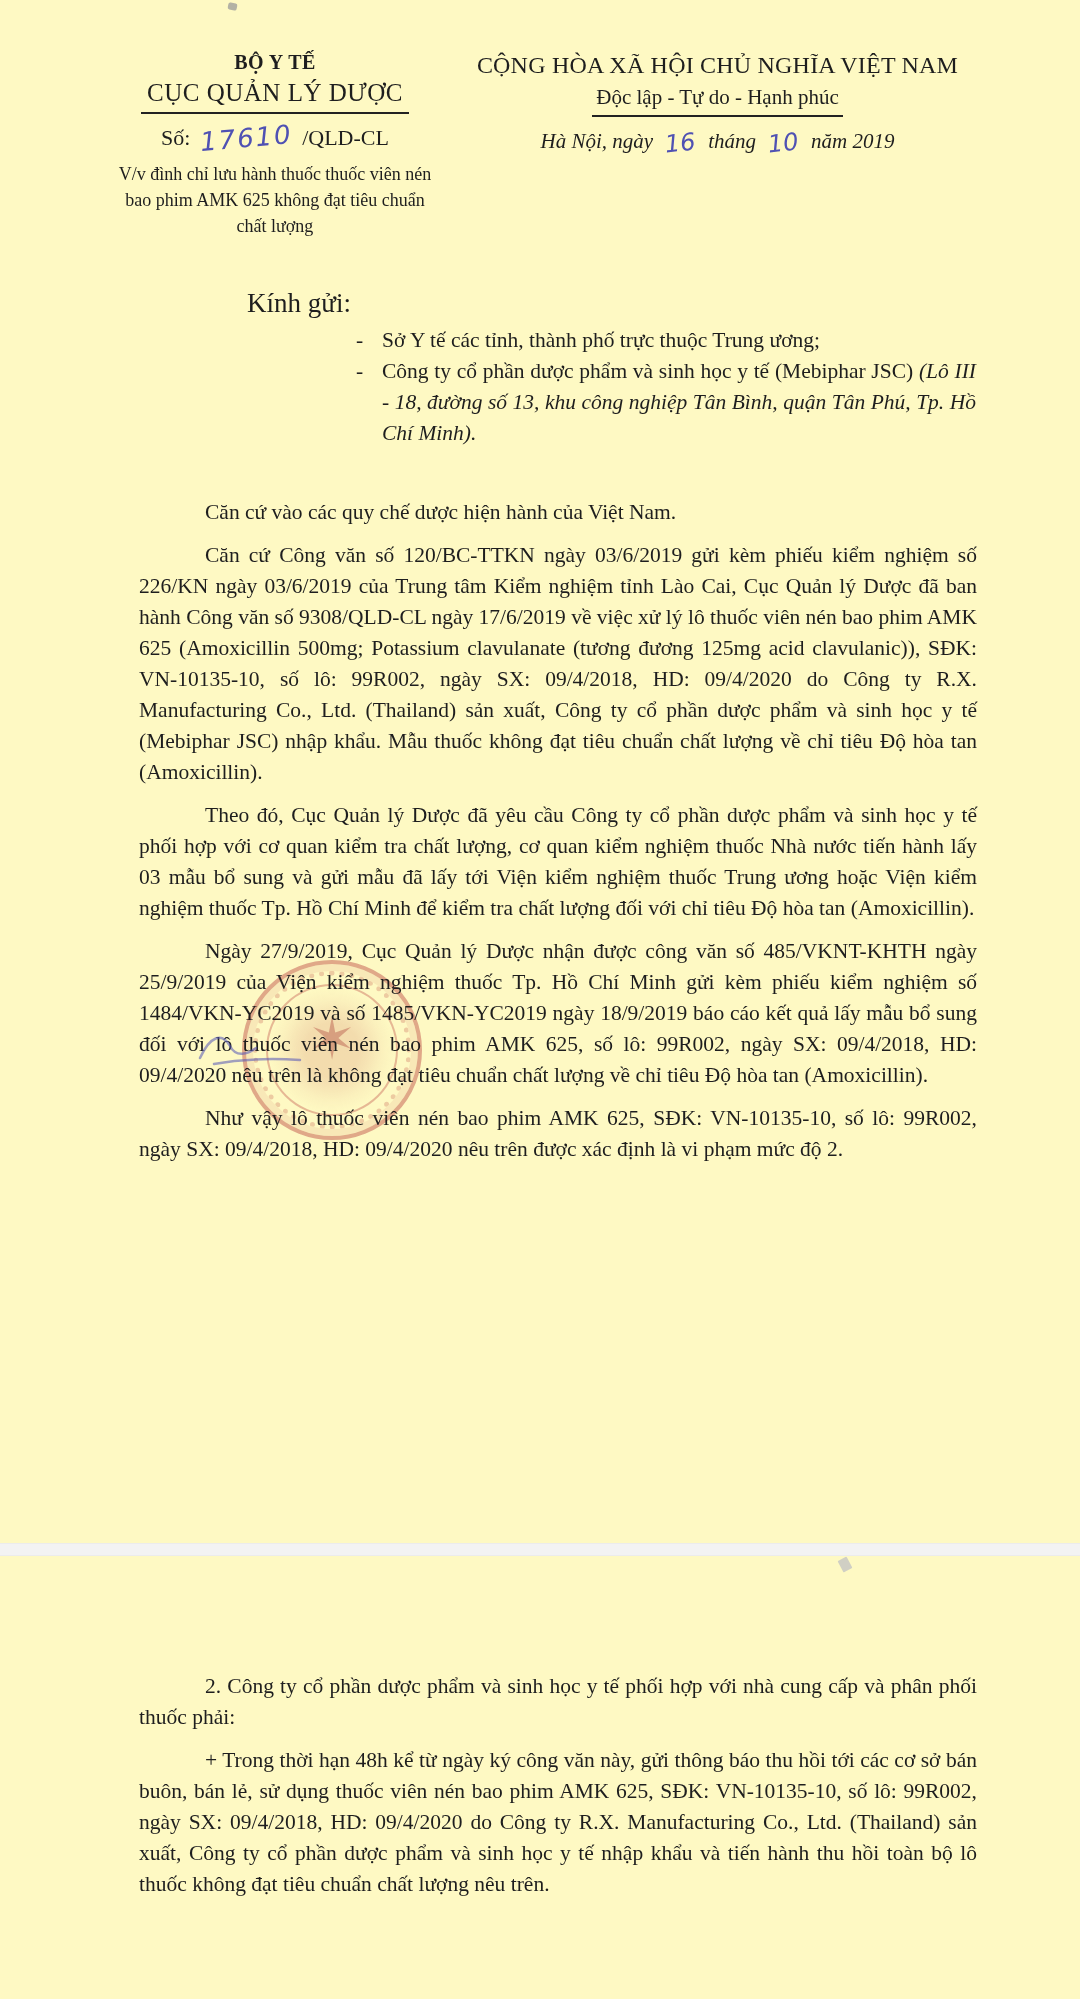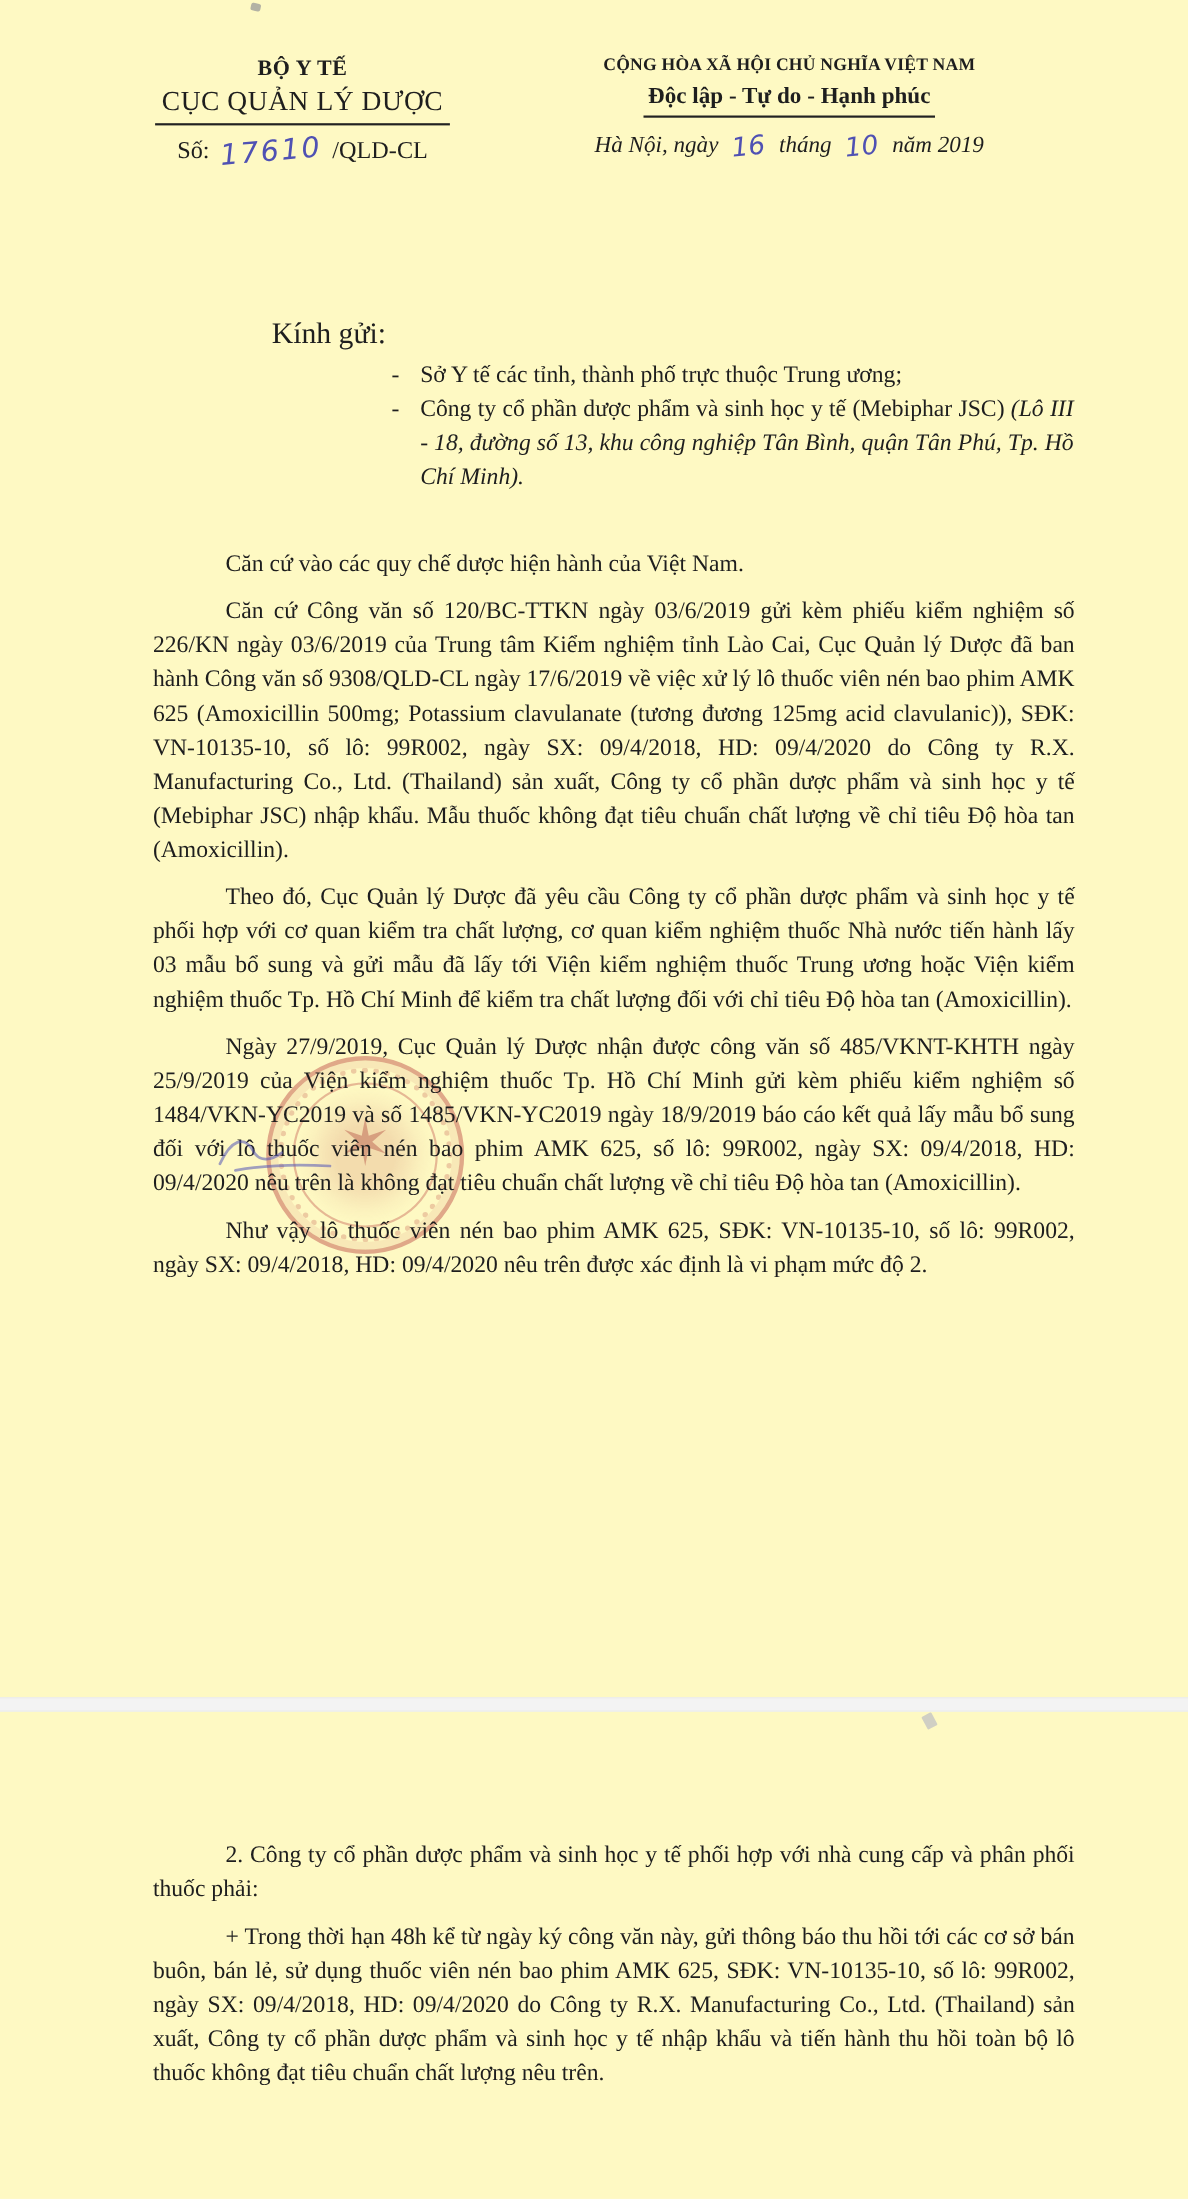--- a/index.html
+++ b/index.html
@@ -24,22 +24,22 @@
   .hand{
     font-family:"DejaVu Sans",sans-serif;font-style:italic;
     color:#4f51b3;display:inline-block;
   }
   .hl-number .hand{font-size:26px;transform:rotate(-5deg);letter-spacing:2px;margin:0 4px;position:relative;top:2px;}
   .hl-subject{margin:8px auto 0 auto;width:330px;font-size:18px;line-height:26px;}
   .header-right{
     position:absolute;left:445px;top:50px;width:545px;
     text-align:center;line-height:1.3;
   }
-  .hr-line1{font-size:16px;font-weight:bold;letter-spacing:.2px;}
-  .hr-line2{display:inline-block;font-size:21px;font-weight:bold;
+  .hr-line1{font-size:24px;font-weight:normal;letter-spacing:.2px;}
+  .hr-line2{display:inline-block;font-size:21px;font-weight:normal;
     border-bottom:2px solid #222;padding:0 4px 4px 4px;margin-top:3px;}
   .hr-date{margin-top:8px;font-size:21px;font-style:italic;white-space:nowrap;}
   .hr-date .hand{font-size:24px;transform:rotate(-6deg);margin:0 7px;position:relative;top:3px;}
   
   .salutation{position:absolute;left:247px;top:288px;font-size:27px;}
   .recipients{position:absolute;left:356px;top:325px;width:620px;z-index:2;}
   .recipient{display:flex;font-size:21.5px;line-height:31px;text-align:justify;}
   .recipient .dash{flex:0 0 26px;}
   .recipient .r-text{flex:1;}
   .r-italic{font-style:italic;}
@@ -87,20 +87,21 @@
   <div class="artifact-top"></div>
 
   <div class="header-left">
     <div class="hl-ministry">BỘ Y TẾ</div>
     <div><span class="hl-agency">CỤC QUẢN LÝ DƯỢC</span></div>
     <div class="hl-number">
       <span>Số:</span>
       <span class="hand">17610</span>
       <span>/QLD-CL</span>
     </div>
+    <div class="hl-subject">V/v đình chỉ lưu hành thuốc thuốc viên nén bao phim AMK 625 không đạt tiêu chuẩn chất lượng</div>
   </div>
 
   <div class="header-right">
     <div class="hr-line1">CỘNG HÒA XÃ HỘI CHỦ NGHĨA VIỆT NAM</div>
     <div><span class="hr-line2">Độc lập - Tự do - Hạnh phúc</span></div>
     <div class="hr-date">
       <span>Hà Nội, ngày</span>
       <span class="hand">16</span>
       <span>tháng</span>
       <span class="hand">10</span>

